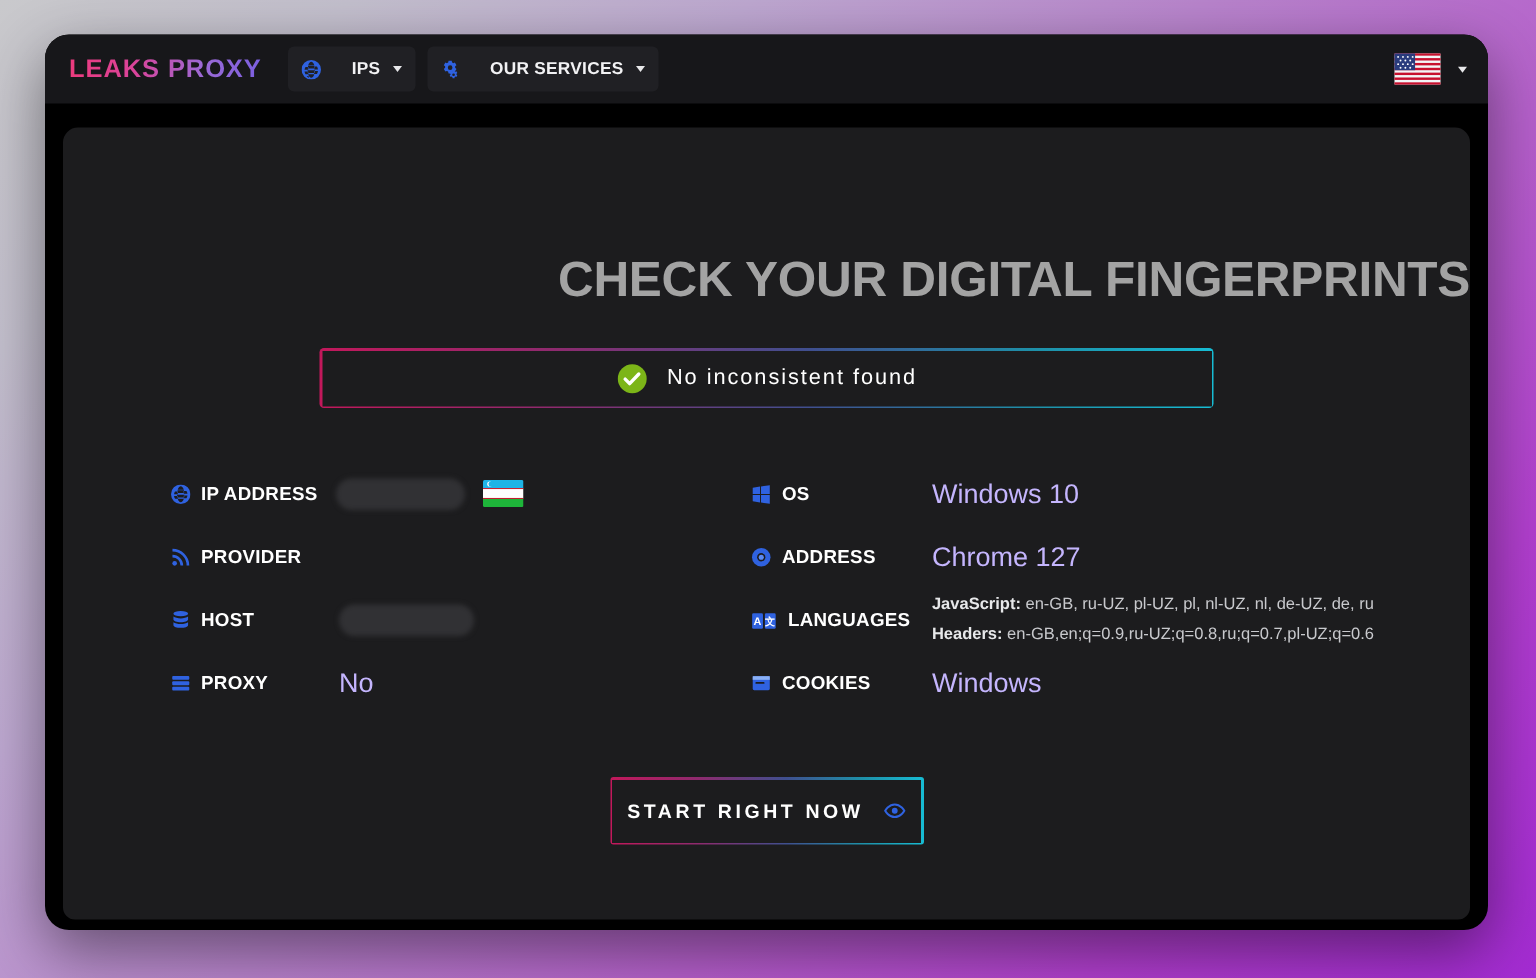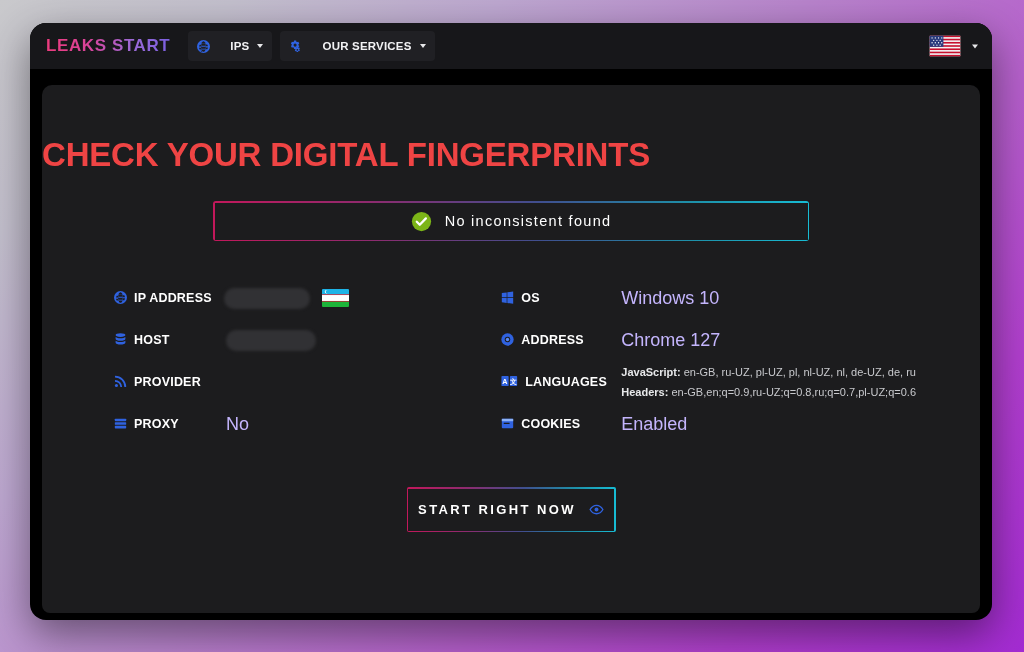--- a/index.html
+++ b/index.html
@@ -109,26 +109,26 @@
     left: 12px;
     top: 62px;
     width: 938px;
     height: 528px;
     background: #1c1c1e;
     border-radius: 10px 10px 8px 8px;
     overflow: hidden;
   }
 
   #page-title {
-    text-align: left;
-    color: #ef4444;
+    text-align: right;
+    color: #a3a3a3;
     font-size: 33px;
     font-weight: bold;
     letter-spacing: -0.2px;
-    margin-top: 51px;
+    margin-top: 82px;
   }
 
   
   #status-alert {
     margin: 27px auto 0;
     width: 596px;
     height: 40px;
     border-radius: 3px;
     padding: 1.5px;
     background: linear-gradient(90deg, #c2185b 0%, #8e2a6e 26%, #3f4f8f 55%, #1e8fa8 80%, #17bcd4 100%);
@@ -160,21 +160,21 @@
   .info-col { flex: 1; }
   .info-col.right { padding-left: 30px; }
 
   .info-row {
     display: flex;
     align-items: center;
     min-height: 42px;
   }
   .info-label {
     display: flex;
-    align-items: flex-start;
+    align-items: flex-end;
     gap: 7px;
     color: #ffffff;
     font-size: 12.5px;
     font-weight: bold;
     letter-spacing: 0.2px;
     white-space: nowrap;
   }
   .info-col.left .info-label { width: 112px; }
   .info-col.right .info-label { width: 120px; }
 
@@ -238,21 +238,21 @@
   }
   .eye-icon { width: 15px; height: 15px; display: block; }
 </style>
 </head>
 <body>
 
 <div id="app-window">
 
   <div id="navbar">
 
-    <div id="logo">LEAKS START</div>
+    <div id="logo">LEAKS PROXY</div>
 
     <div class="nav-item">
       <span>
         <svg class="nav-icon" viewBox="0 0 16 16" fill="#2f62e0">
           <path d="M8 0a8 8 0 100 16A8 8 0 008 0zm0 1.4c1 0 2 1.1 2.5 2.9H5.5C6 2.5 7 1.4 8 1.4zM4.2 4.3A8 8 0 015.9 2 9 9 0 004.2 4.3zm-.9 1.4h2.4A16 16 0 005.5 8h-3a6.6 6.6 0 01.8-2.3zM2.5 9.4h3c0 .8.1 1.6.2 2.3H3.3a6.6 6.6 0 01-.8-2.3zm1.7 3.7h1.7A8 8 0 005.9 15a9 9 0 00-1.7-1.9zM8 14.6c-1 0-2-1.1-2.5-2.9h5c-.5 1.8-1.5 2.9-2.5 2.9zm2.8-3.9H5.2a14 14 0 01-.2-2.3h6a14 14 0 01-.2 2.3zm0-3.7h-5.6c0-.8.1-1.6.2-2.3h5.2c.1.7.2 1.5.2 2.3zm1 5.8a8 8 0 001.7 1.9 9 9 0 00-1.7-1.9zm.9-1.4h-2.4c.1-.7.2-1.5.2-2.3h3a6.6 6.6 0 01-.8 2.3zm.8-3.7h-3c0-.8-.1-1.6-.2-2.3h2.4a6.6 6.6 0 01.8 2.3zM11.8 4.3A9 9 0 0010.1 2a8 8 0 011.7 2.3z"></path>
         </svg>
       </span>
       <span class="nav-label">IPS</span>
       <span class="caret"></span>
     </div>
@@ -345,42 +345,42 @@
               <circle cx="5" cy="3" r="1.9" fill="#ffffff"></circle>
               <circle cx="6" cy="3" r="1.9" fill="#1eb4e7"></circle>
             </svg>
           </span>
         </div>
 
         <div class="info-row">
           <div class="info-label">
             <span>
               <svg class="info-icon" viewBox="0 0 16 16" fill="#2f62e0">
+                <circle cx="3" cy="13" r="1.9"></circle>
+                <path d="M1.2 8.2a6.6 6.6 0 016.6 6.6h2.2A8.8 8.8 0 001.2 6z"></path>
+                <path d="M1.2 3.2a11.6 11.6 0 0111.6 11.6H15A13.8 13.8 0 001.2 1z"></path>
+              </svg>
+            </span>
+            <span>PROVIDER</span>
+          </div>
+          <span class="info-value"></span>
+        </div>
+
+        <div class="info-row">
+          <div class="info-label">
+            <span>
+              <svg class="info-icon" viewBox="0 0 16 16" fill="#2f62e0">
                 <ellipse cx="8" cy="2.6" rx="6" ry="2.2"></ellipse>
                 <path d="M2 5v2.4c0 1.2 2.7 2.2 6 2.2s6-1 6-2.2V5c-1.2 1-3.5 1.5-6 1.5S3.2 6 2 5z"></path>
                 <path d="M2 9.6V12c0 1.2 2.7 2.2 6 2.2s6-1 6-2.2V9.6c-1.2 1-3.5 1.5-6 1.5s-4.8-.5-6-1.5z"></path>
               </svg>
             </span>
             <span>HOST</span>
           </div>
           <span class="redacted" id="host-redacted"></span>
-        </div>
-
-        <div class="info-row">
-          <div class="info-label">
-            <span>
-              <svg class="info-icon" viewBox="0 0 16 16" fill="#2f62e0">
-                <circle cx="3" cy="13" r="1.9"></circle>
-                <path d="M1.2 8.2a6.6 6.6 0 016.6 6.6h2.2A8.8 8.8 0 001.2 6z"></path>
-                <path d="M1.2 3.2a11.6 11.6 0 0111.6 11.6H15A13.8 13.8 0 001.2 1z"></path>
-              </svg>
-            </span>
-            <span>PROVIDER</span>
-          </div>
-          <span class="info-value"></span>
         </div>
 
         <div class="info-row">
           <div class="info-label">
             <span>
               <svg class="info-icon" viewBox="0 0 16 16" fill="#2f62e0">
                 <rect x="1" y="2" width="14" height="3.2" rx="0.8"></rect>
                 <rect x="1" y="6.4" width="14" height="3.2" rx="0.8"></rect>
                 <rect x="1" y="10.8" width="14" height="3.2" rx="0.8"></rect>
               </svg>
@@ -448,21 +448,21 @@
           <div class="info-label">
             <span>
               <svg class="info-icon" viewBox="0 0 16 16" fill="#2f62e0">
                 <rect x="1" y="2.2" width="14" height="11.6" rx="1.2"></rect>
                 <rect x="1" y="2.2" width="14" height="3" fill="#8ab0f7"></rect>
                 <rect x="3.2" y="7" width="7.5" height="1.5" rx="0.7" fill="#1c1c1e"></rect>
               </svg>
             </span>
             <span>COOKIES</span>
           </div>
-          <span class="info-value">Enabled</span>
+          <span class="info-value">Windows</span>
         </div>
       </div>
     </div>
 
     <div id="cta-wrap">
       <div id="cta-button">
         <div id="cta-inner">
           <span id="cta-label">START RIGHT NOW</span>
           <span>
             <svg class="eye-icon" viewBox="0 0 20 20" fill="none" stroke="#2f62e0" stroke-width="1.8">

